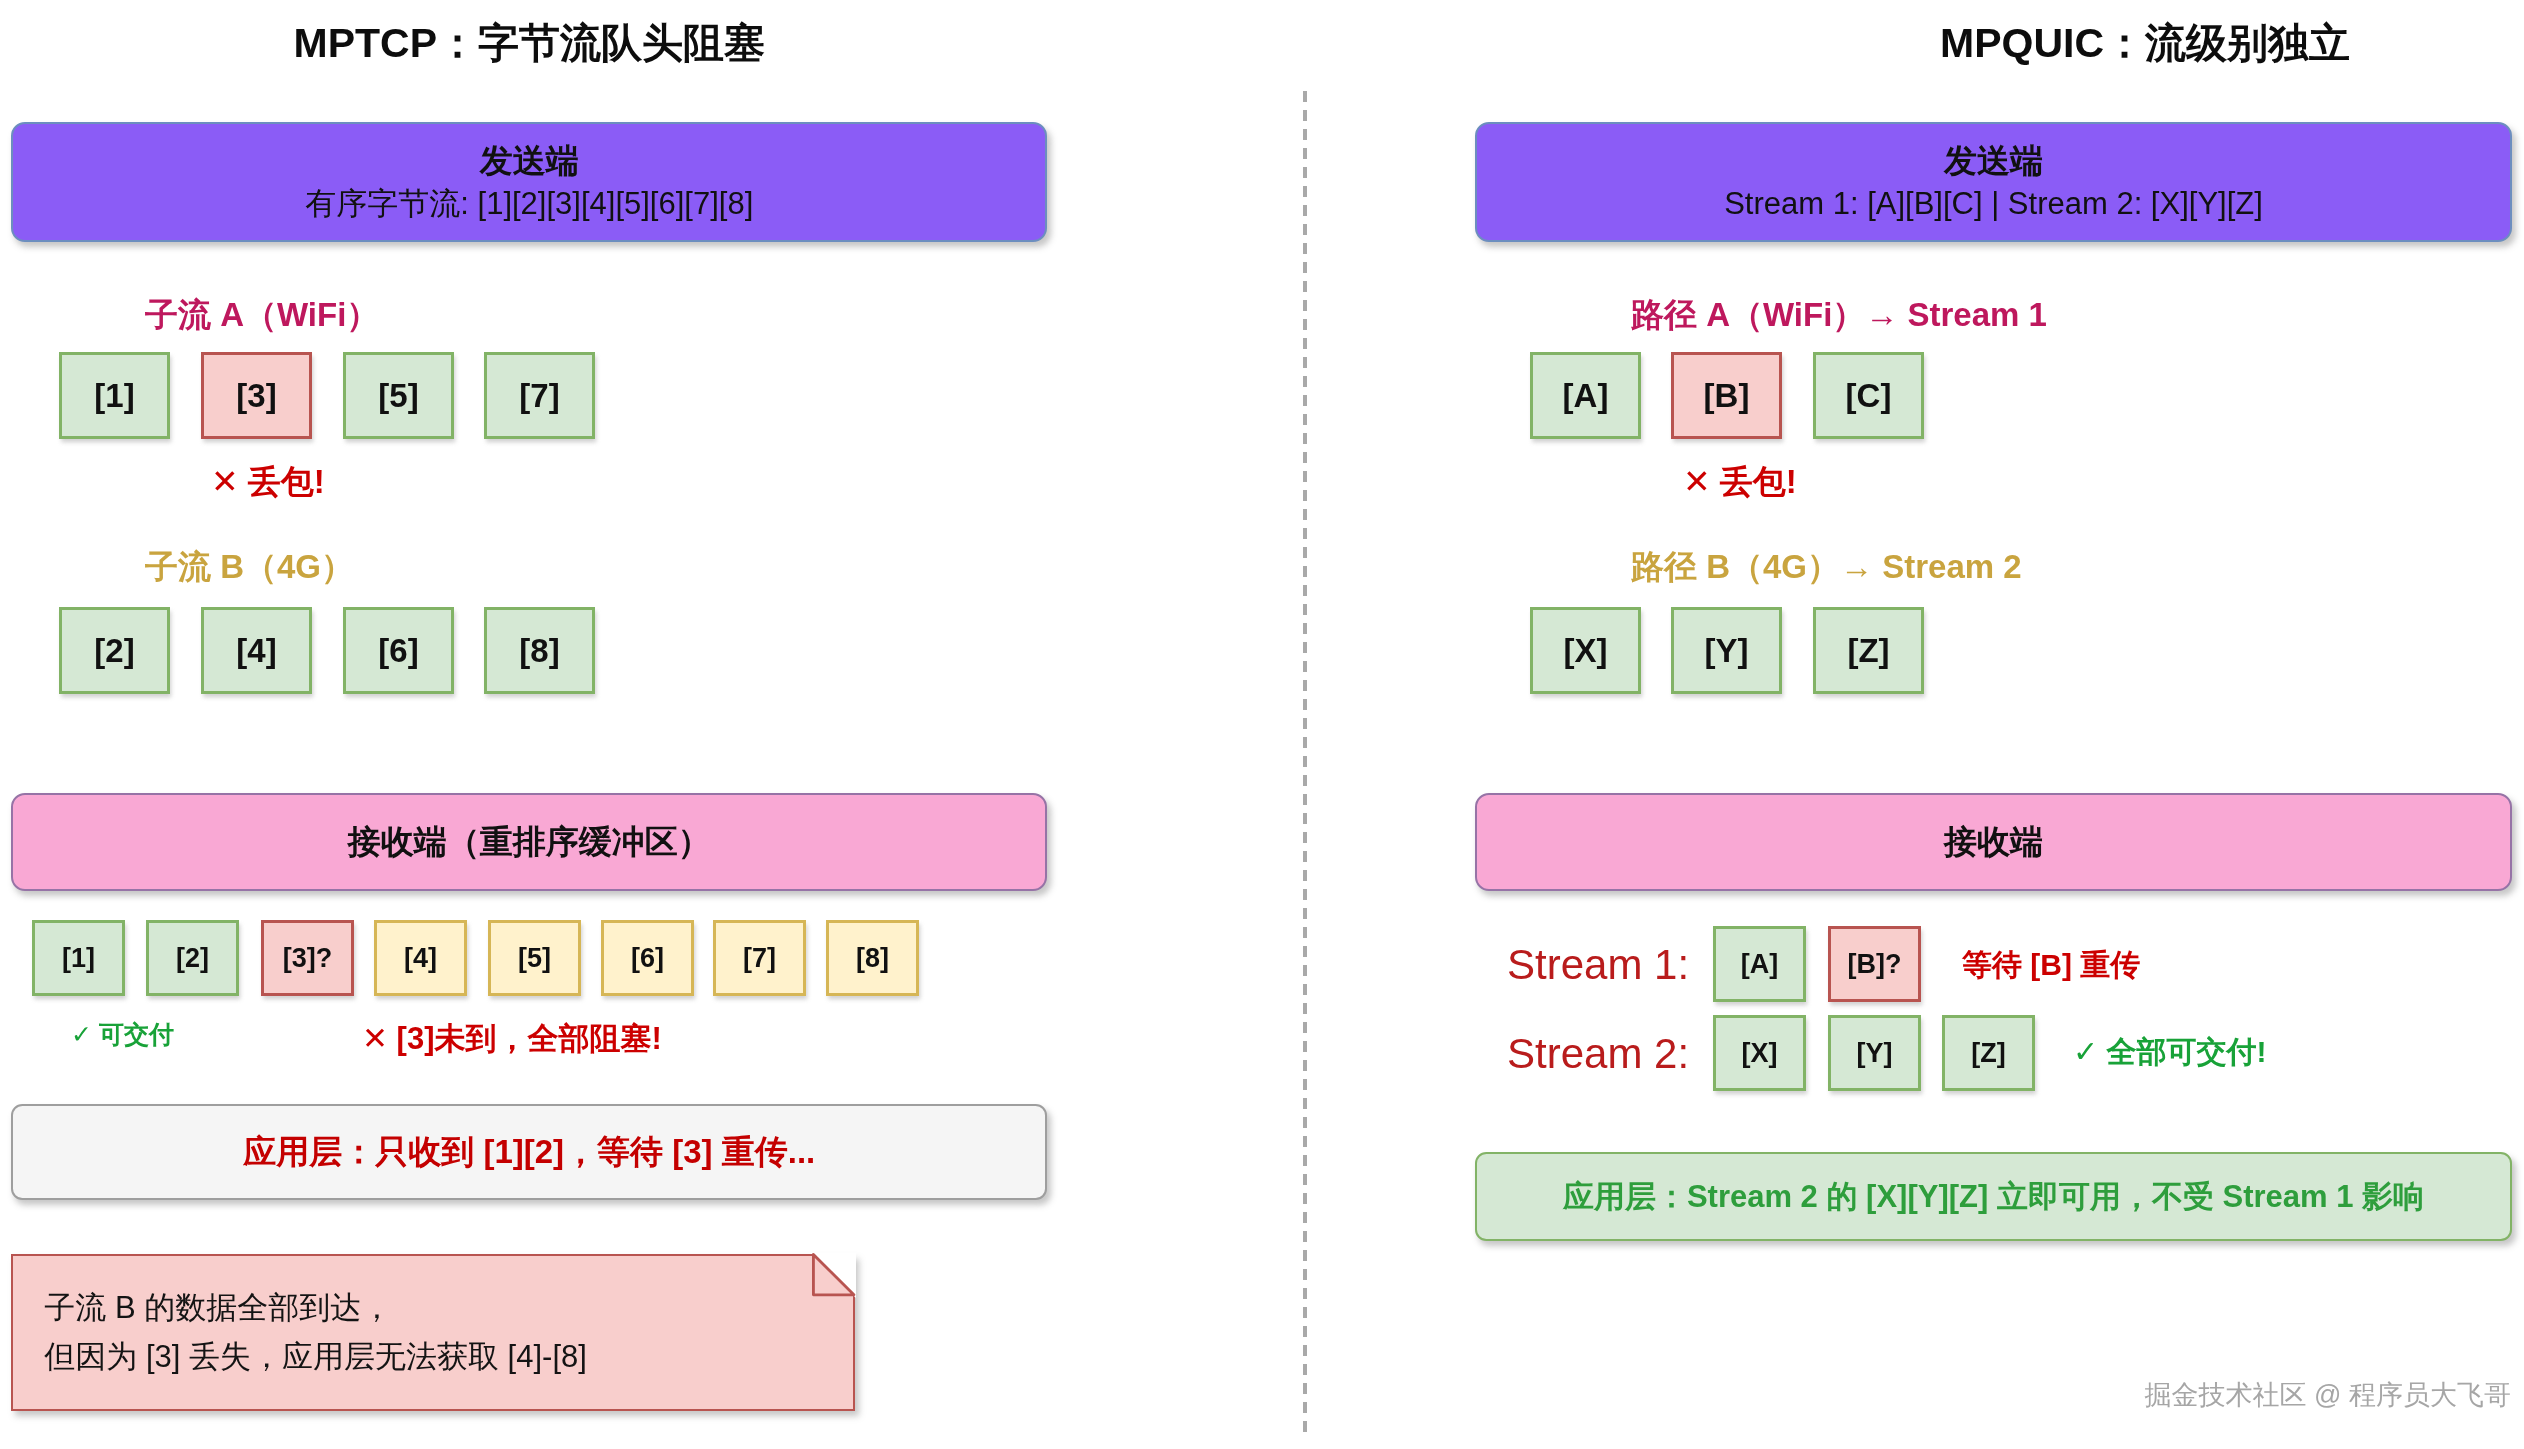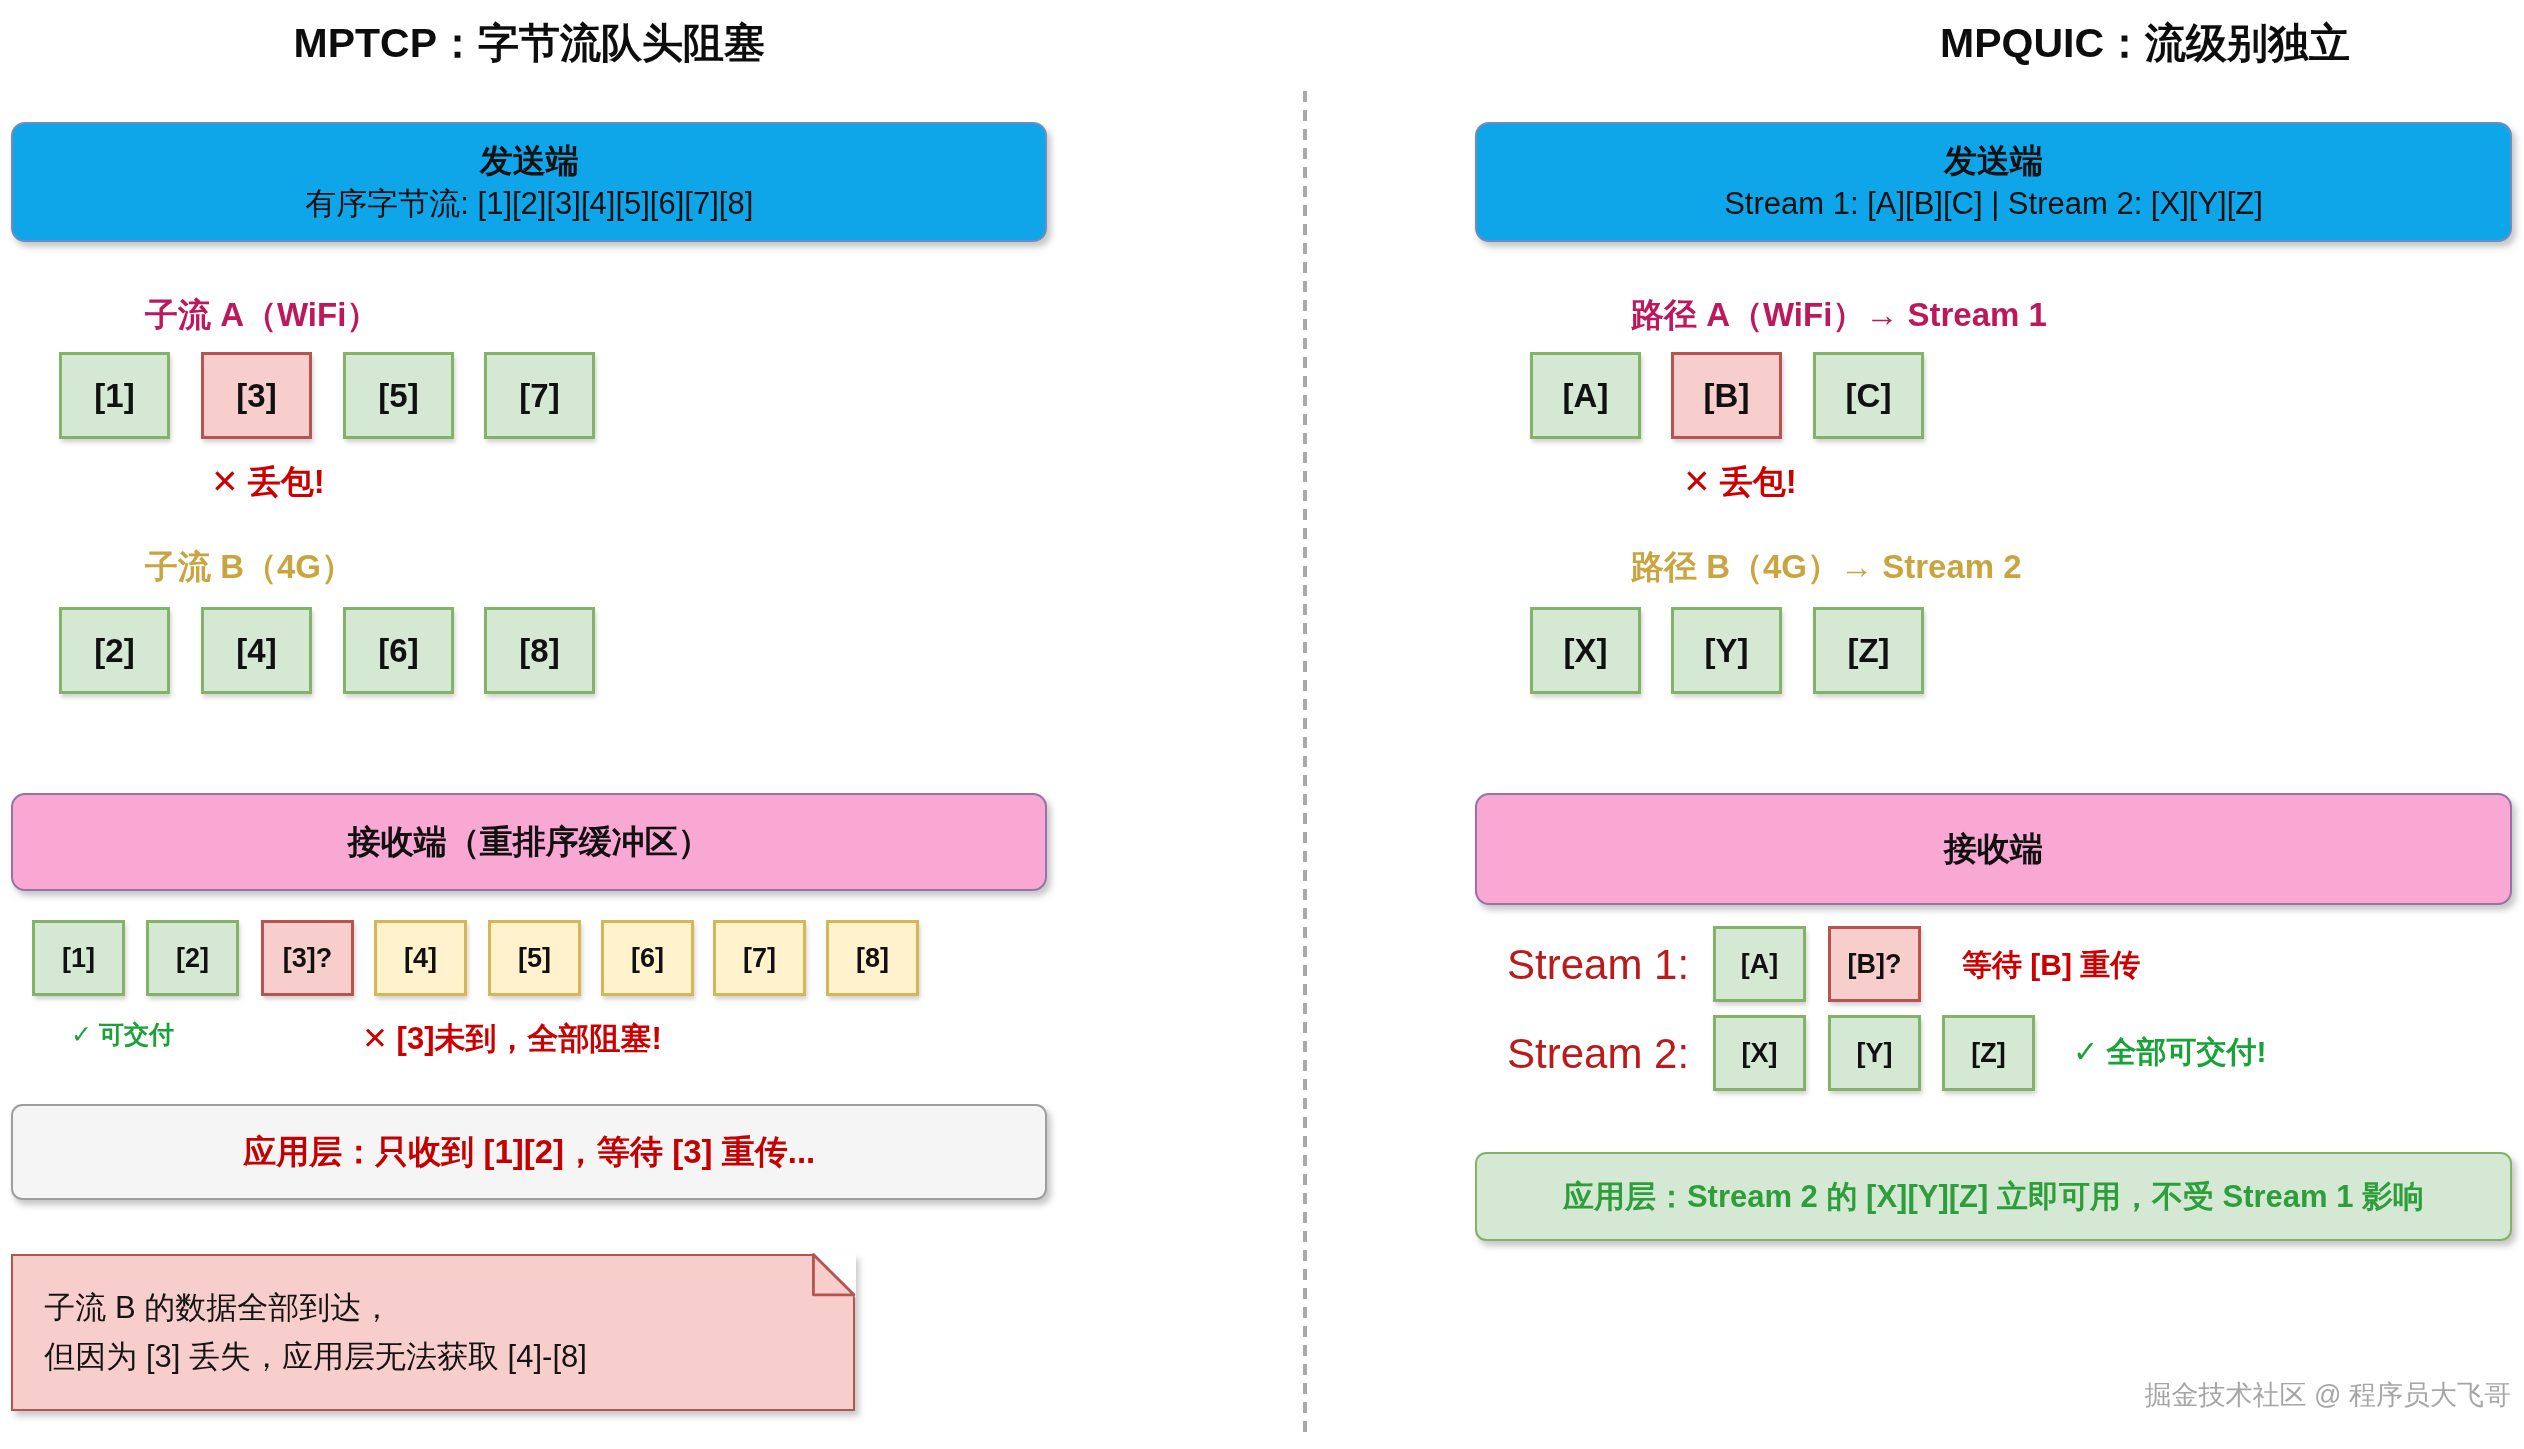--- a/index.html
+++ b/index.html
@@ -13,21 +13,21 @@
   .panel-title{position:absolute;font-size:41px;font-weight:bold;color:#0d0d0d;white-space:nowrap;}
   .title-left{left:11.3px;top:15.6px;width:1036px;text-align:center;}
   .title-right{left:1940px;top:15.6px;}
 
   
   .cbox{
     position:absolute;box-sizing:border-box;border-radius:14px;
     display:flex;flex-direction:column;align-items:center;justify-content:center;
     text-align:center;box-shadow:3.5px 5px 6.4px rgba(130,130,130,.45);
   }
-  .sender{background:#0ea5e9;border:2.8px solid #6c8ebf;}
+  .sender{background:#8b5cf6;border:2.8px solid #6c8ebf;}
   .receiver{background:#f9a8d4;border:2.8px solid #9673a6;}
   .applayer-gray{background:#f5f5f5;border:2.8px solid #9e9e9e;border-radius:11.3px;}
   .applayer-green{background:#d5e8d4;border:2.8px solid #82b366;border-radius:11.3px;}
   .cbox .l1{font-size:33px;font-weight:bold;line-height:1.35;}
   .cbox .l2{font-size:31px;line-height:1.35;}
 
   
   .pkt{
     position:absolute;box-sizing:border-box;display:flex;align-items:center;justify-content:center;
     font-weight:bold;background:#d5e8d4;box-shadow:2.1px 3.5px 4.2px rgba(140,140,140,.4);
@@ -193,21 +193,21 @@
   <div class="pkt big ok" style="left:1530px;top:607px;">
       <span>[X]</span>
     </div>
   <div class="pkt big ok" style="left:1671px;top:607px;">
       <span>[Y]</span>
     </div>
   <div class="pkt big ok" style="left:1813px;top:607px;">
       <span>[Z]</span>
     </div>
 
-  <div class="cbox receiver" style="left:1475px;top:793px;width:1037px;height:112px;">
+  <div class="cbox receiver" style="left:1475px;top:793px;width:1037px;height:98px;">
     <div class="l1">接收端</div>
   </div>
 
   <div class="stream-label" style="left:1507px;top:941px;">Stream 1:</div>
   <div class="pkt small ok" style="left:1713px;top:926px;">
       <span>[A]</span>
     </div>
   <div class="pkt small lost" style="left:1828px;top:926px;">
       <span>[B]?</span>
     </div>

